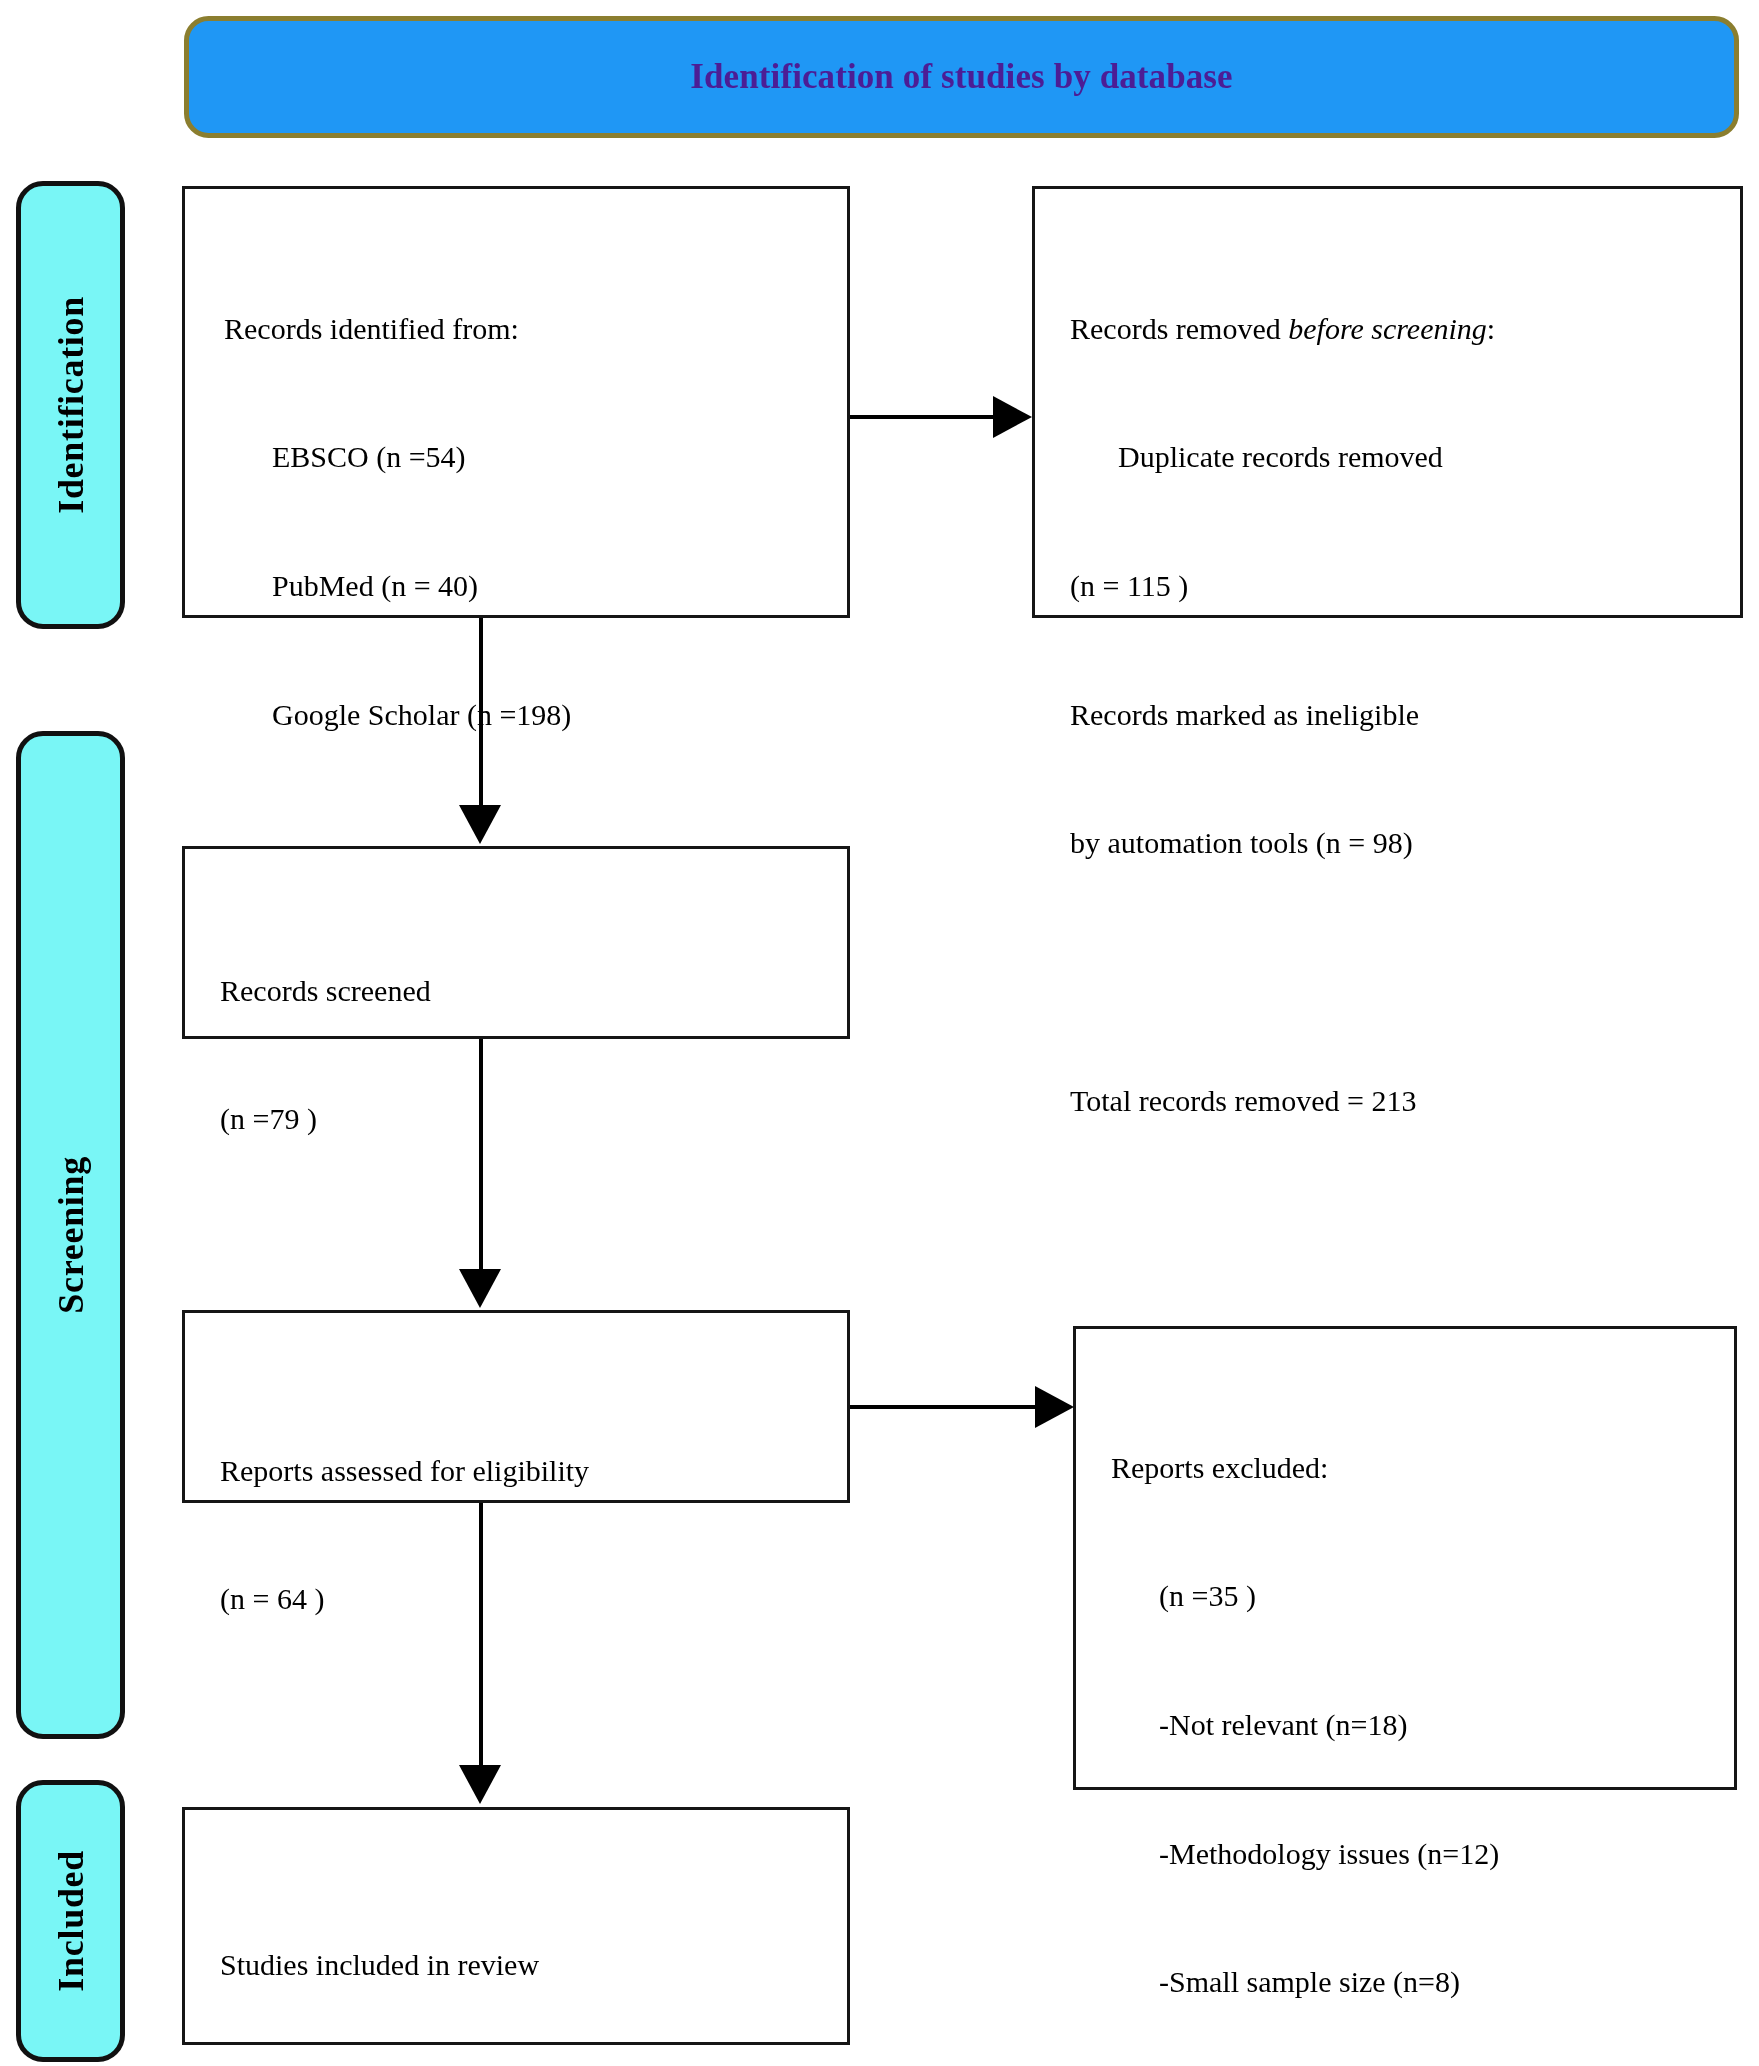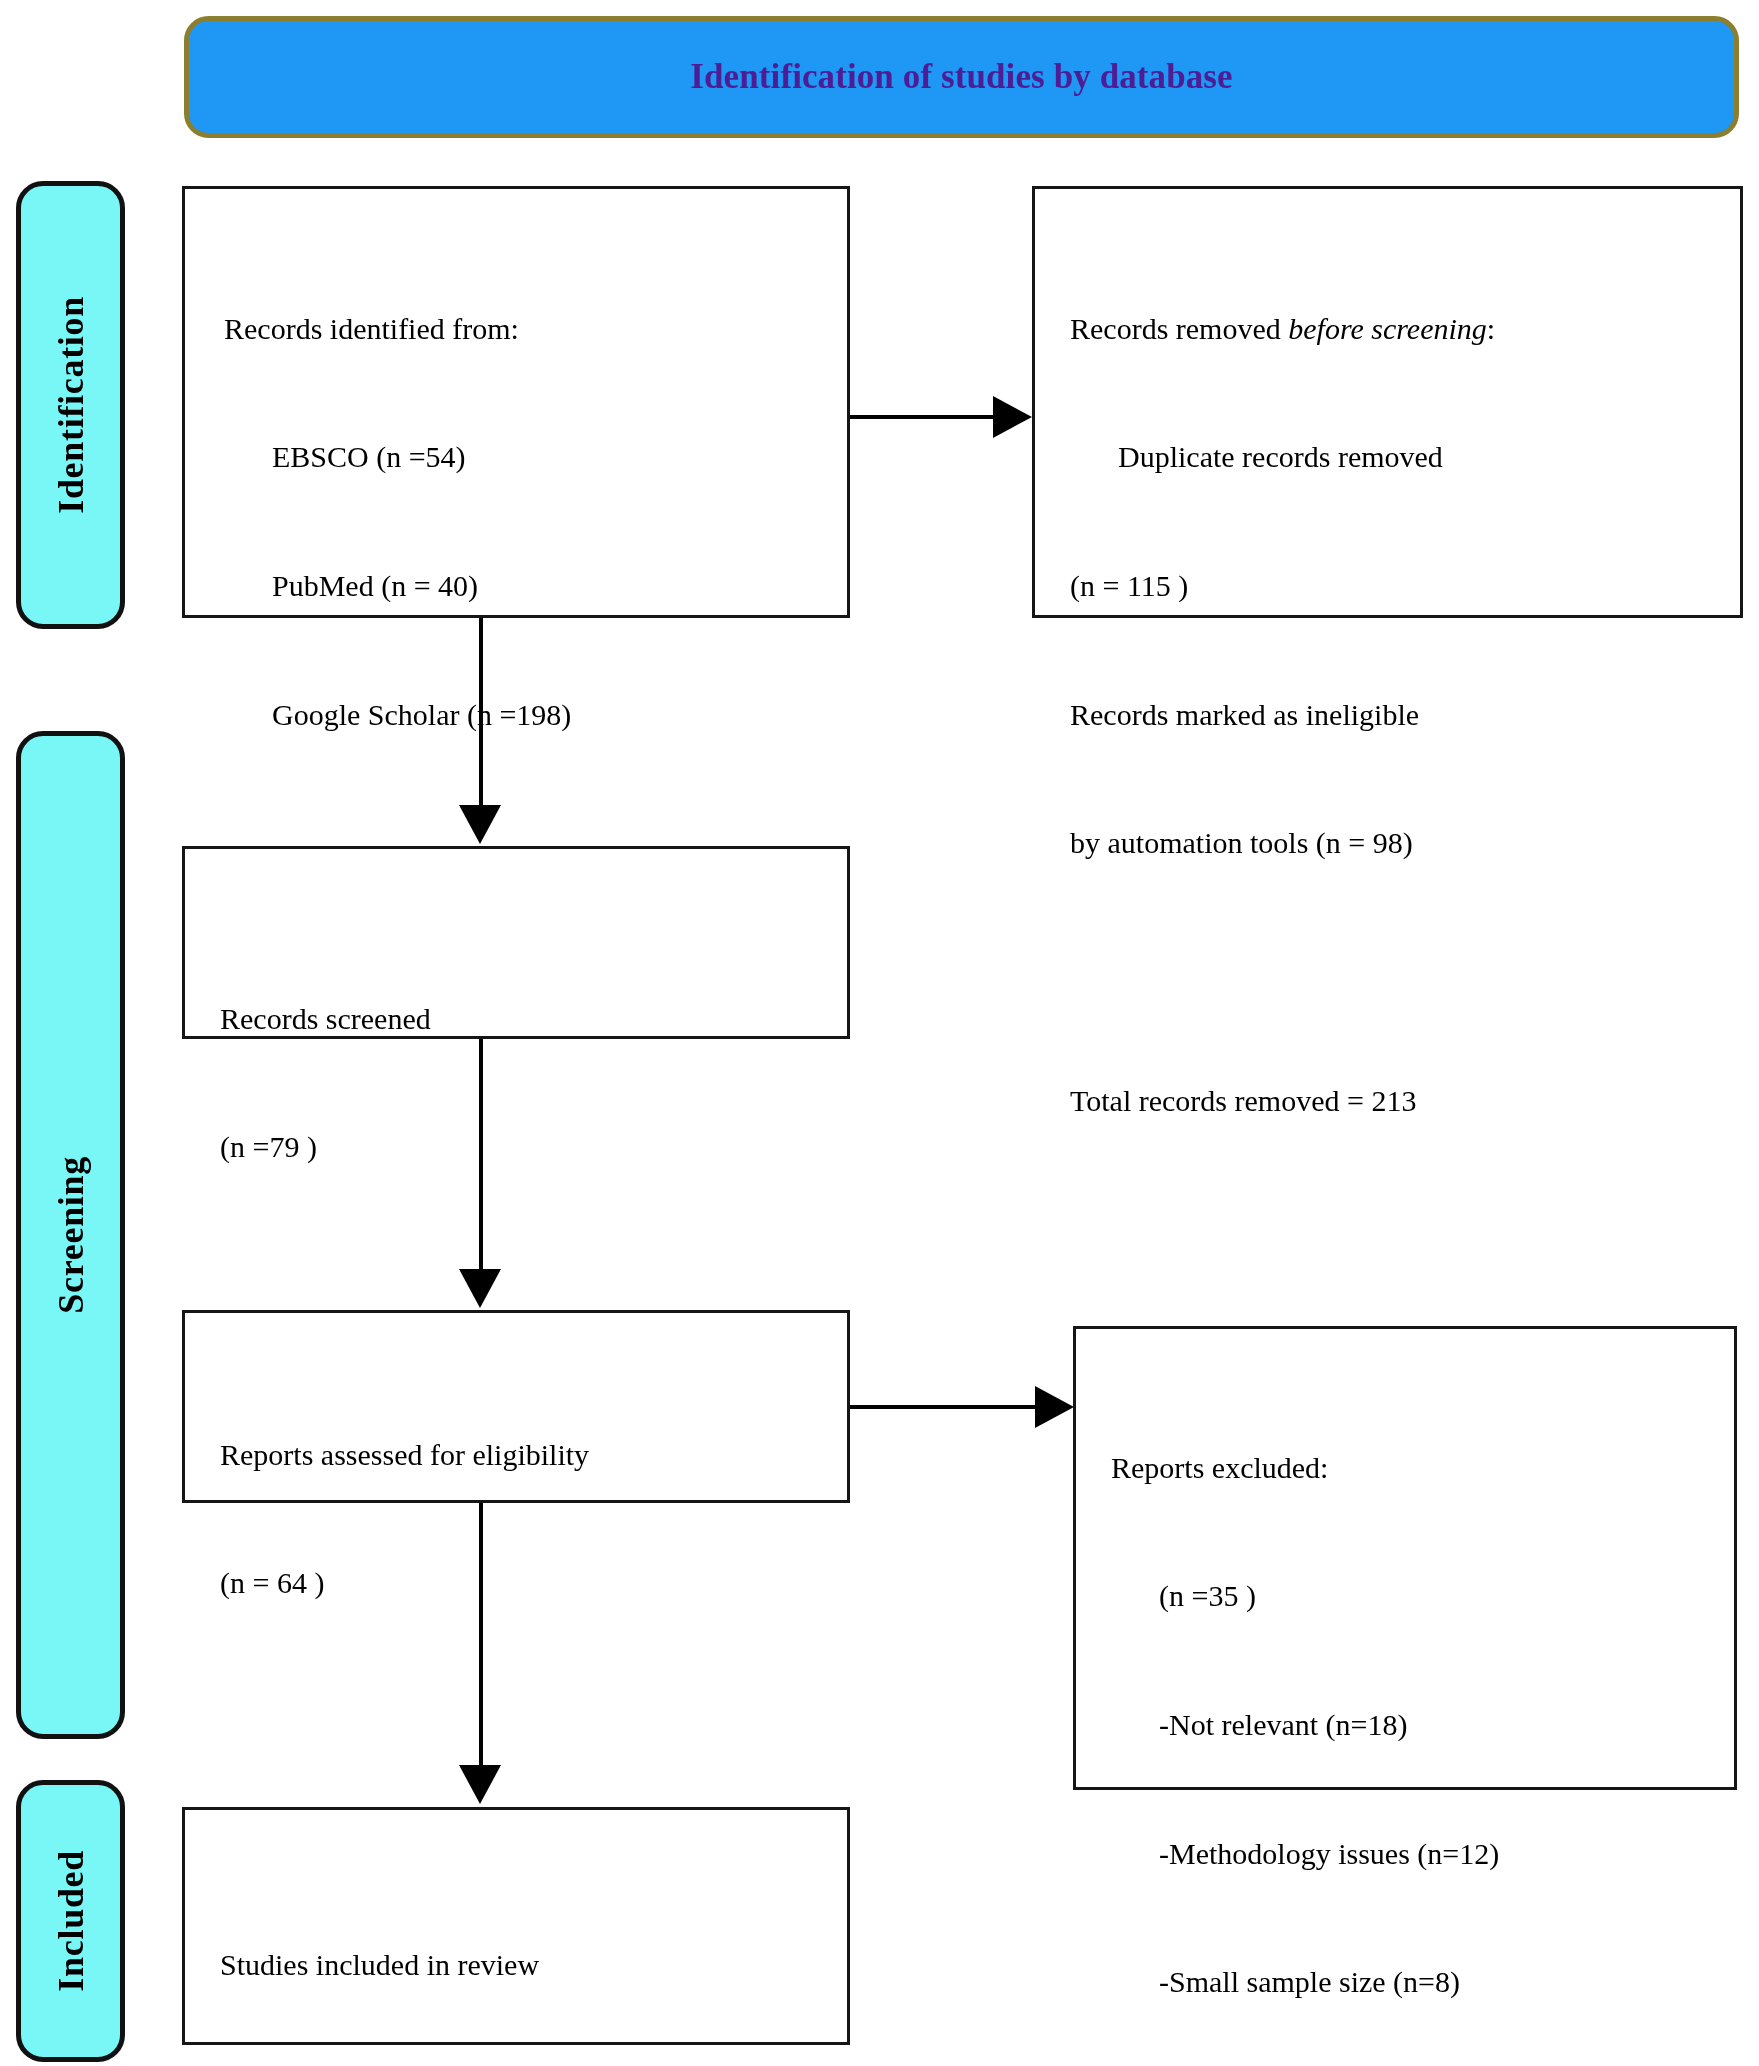--- a/index.html
+++ b/index.html
@@ -85,24 +85,24 @@
   .flow-text .plain  { display: block; }
   .flow-text em { font-style: italic; }
 
   #box-identified     { left: 182px;  top: 186px;  width: 668px;  height: 432px; }
   #box-identified .pad   { padding: 33px 0 0 39px; }
 
   #box-removed        { left: 1032px; top: 186px;  width: 711px;  height: 432px; }
   #box-removed .pad      { padding: 33px 0 0 35px; }
 
   #box-screened       { left: 182px;  top: 846px; width: 668px;  height: 193px; }
-  #box-screened .pad     { padding: 35px 0 0 35px; margin-top: 28px; }
+  #box-screened .pad     { padding: 35px 0 0 35px; }
 
   #box-eligibility    { left: 182px;  top: 1310px; width: 668px;  height: 193px; }
-  #box-eligibility .pad  { padding: 35px 0 0 35px; }
+  #box-eligibility .pad  { padding: 35px 0 0 35px; margin-top: 16px; }
 
   #box-excluded       { left: 1073px; top: 1310px; width: 664px;  height: 464px; margin-top: 16px; }
   #box-excluded .pad     { padding: 32px 0 0 35px; }
 
   #box-included       { left: 182px;  top: 1807px; width: 668px;  height: 238px; }
   #box-included .pad     { padding: 48px 0 0 35px; }
 
   
   .conn-h {
     position: absolute;

